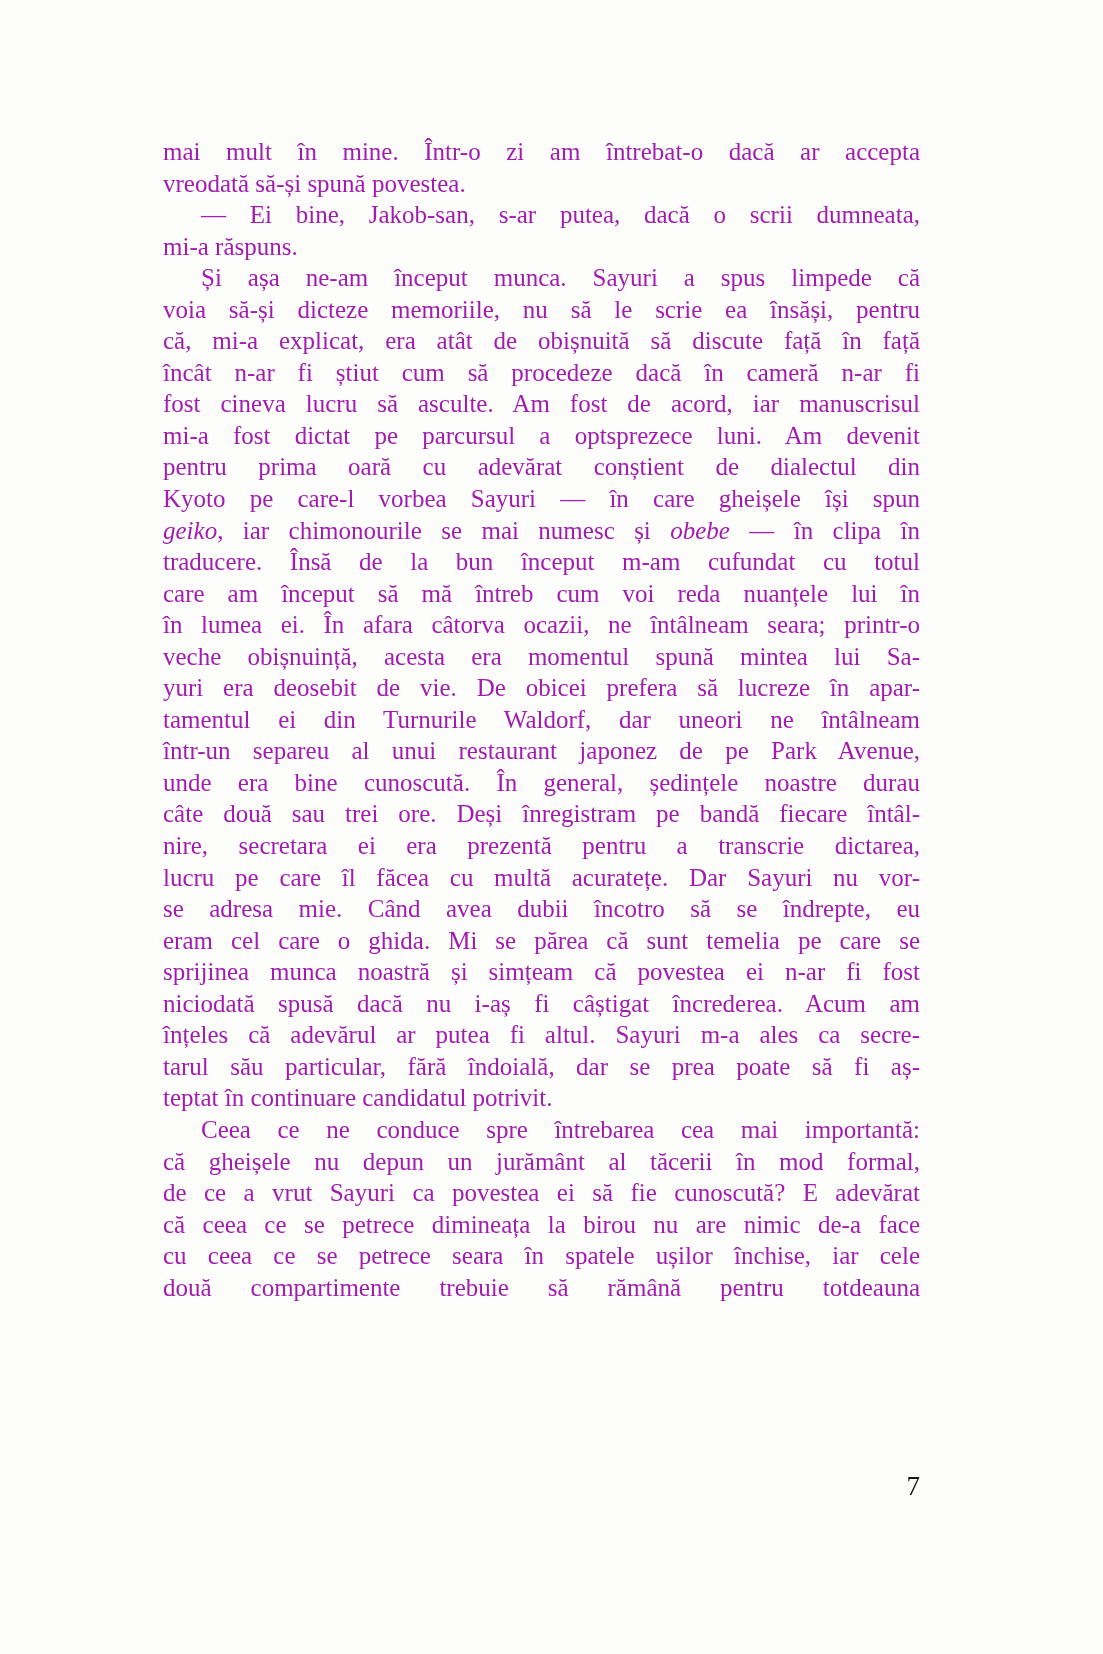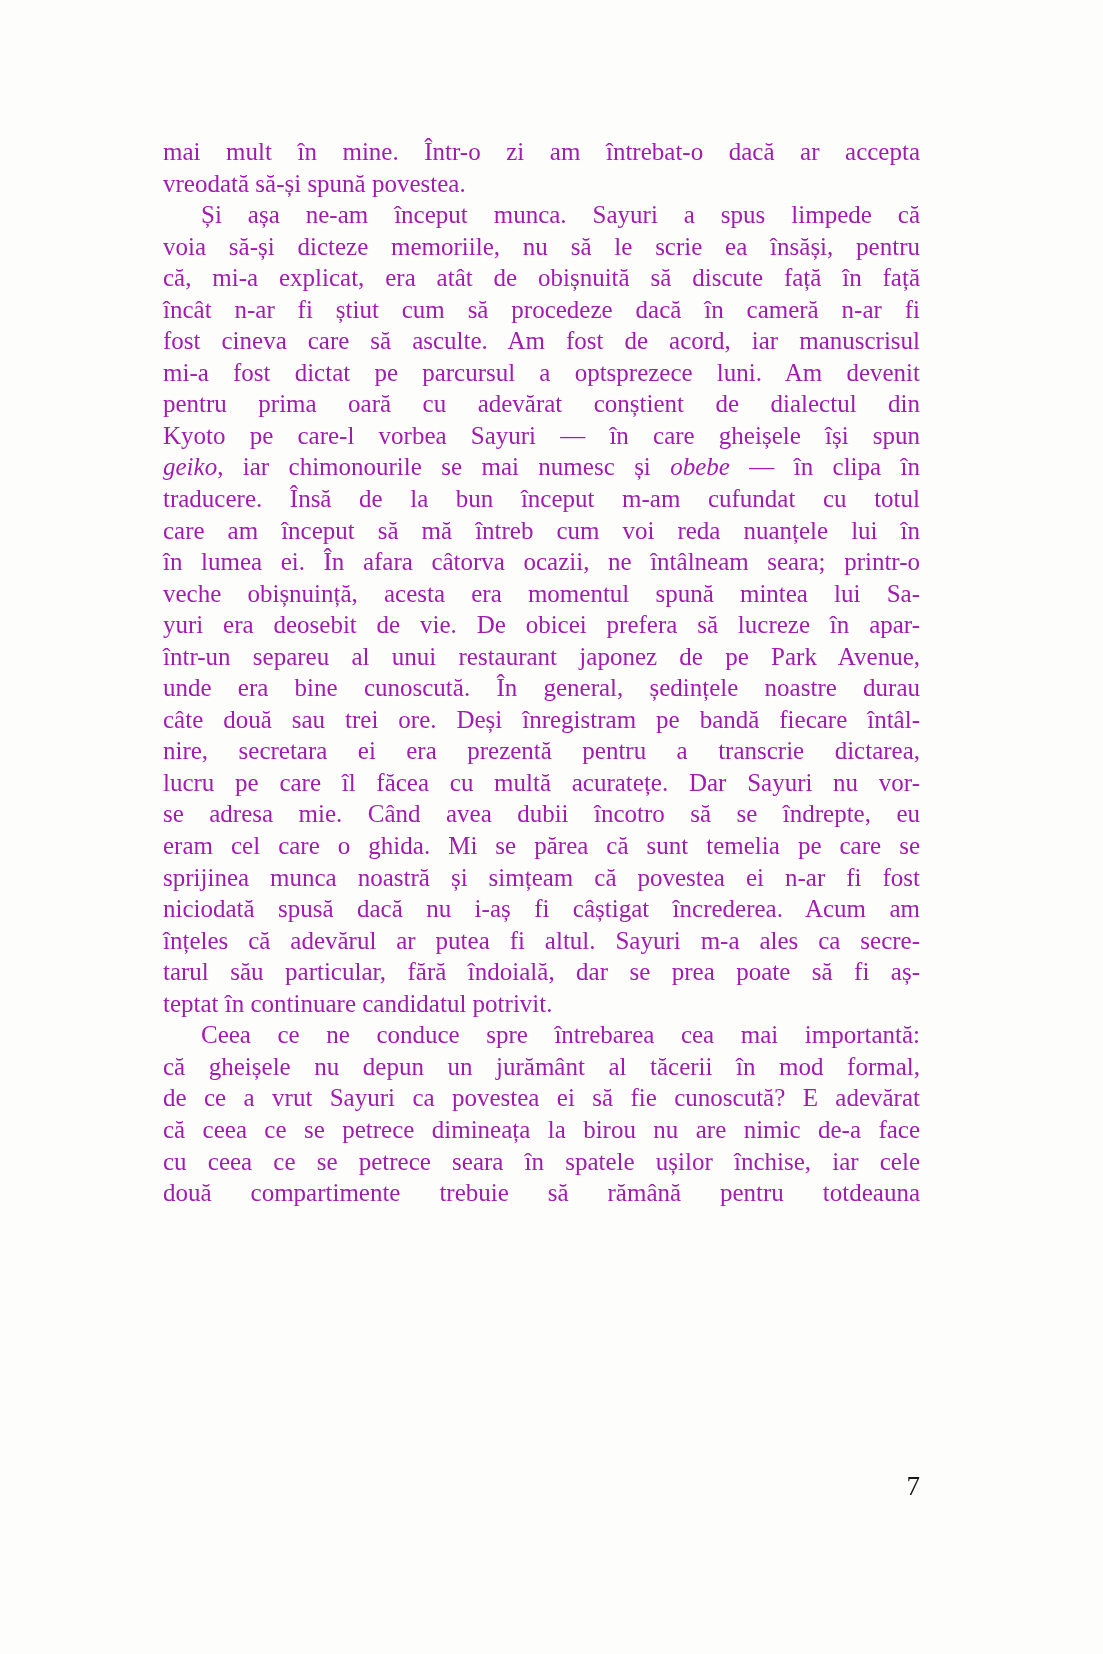--- a/index.html
+++ b/index.html
@@ -56,34 +56,39 @@
 </head>
 <body>
 
 <div class="page">
   <div class="text-block" id="text-block">
       <div class="para">
         <div class="line">mai mult în mine. Într-o zi am întrebat-o dacă ar accepta</div>
         <div class="line endline">vreodată să-și spună povestea.</div>
       </div>
       <div class="para">
+        <div class="line first-indent">— Ei bine, Jakob-san, s-ar putea, dacă o scrii dumneata,</div>
+        <div class="line endline">mi-a răspuns.</div>
+      </div>
+      <div class="para">
         <div class="line first-indent">Și așa ne-am început munca. Sayuri a spus limpede că</div>
         <div class="line">voia să-și dicteze memoriile, nu să le scrie ea însăși, pentru</div>
         <div class="line">că, mi-a explicat, era atât de obișnuită să discute față în față</div>
         <div class="line">încât n-ar fi știut cum să procedeze dacă în cameră n-ar fi</div>
-        <div class="line">fost cineva care să asculte. Am fost de acord, iar manuscrisul</div>
+        <div class="line">fost cineva lucru să asculte. Am fost de acord, iar manuscrisul</div>
         <div class="line">mi-a fost dictat pe parcursul a optsprezece luni. Am devenit</div>
         <div class="line">pentru prima oară cu adevărat conștient de dialectul din</div>
         <div class="line">Kyoto pe care-l vorbea Sayuri — în care gheișele își spun</div>
         <div class="line"><i>geiko</i>, iar chimonourile se mai numesc și <i>obebe</i> — în clipa în</div>
         <div class="line">traducere. Însă de la bun început m-am cufundat cu totul</div>
         <div class="line">care am început să mă întreb cum voi reda nuanțele lui în</div>
         <div class="line">în lumea ei. În afara câtorva ocazii, ne întâlneam seara; printr-o</div>
         <div class="line">veche obișnuință, acesta era momentul spună mintea lui Sa-</div>
         <div class="line">yuri era deosebit de vie. De obicei prefera să lucreze în apar-</div>
+        <div class="line">tamentul ei din Turnurile Waldorf, dar uneori ne întâlneam</div>
         <div class="line">într-un separeu al unui restaurant japonez de pe Park Avenue,</div>
         <div class="line">unde era bine cunoscută. În general, ședințele noastre durau</div>
         <div class="line">câte două sau trei ore. Deși înregistram pe bandă fiecare întâl-</div>
         <div class="line">nire, secretara ei era prezentă pentru a transcrie dictarea,</div>
         <div class="line">lucru pe care îl făcea cu multă acuratețe. Dar Sayuri nu vor-</div>
         <div class="line">se adresa mie. Când avea dubii încotro să se îndrepte, eu</div>
         <div class="line">eram cel care o ghida. Mi se părea că sunt temelia pe care se</div>
         <div class="line">sprijinea munca noastră și simțeam că povestea ei n-ar fi fost</div>
         <div class="line">niciodată spusă dacă nu i-aș fi câștigat încrederea. Acum am</div>
         <div class="line">înțeles că adevărul ar putea fi altul. Sayuri m-a ales ca secre-</div>

